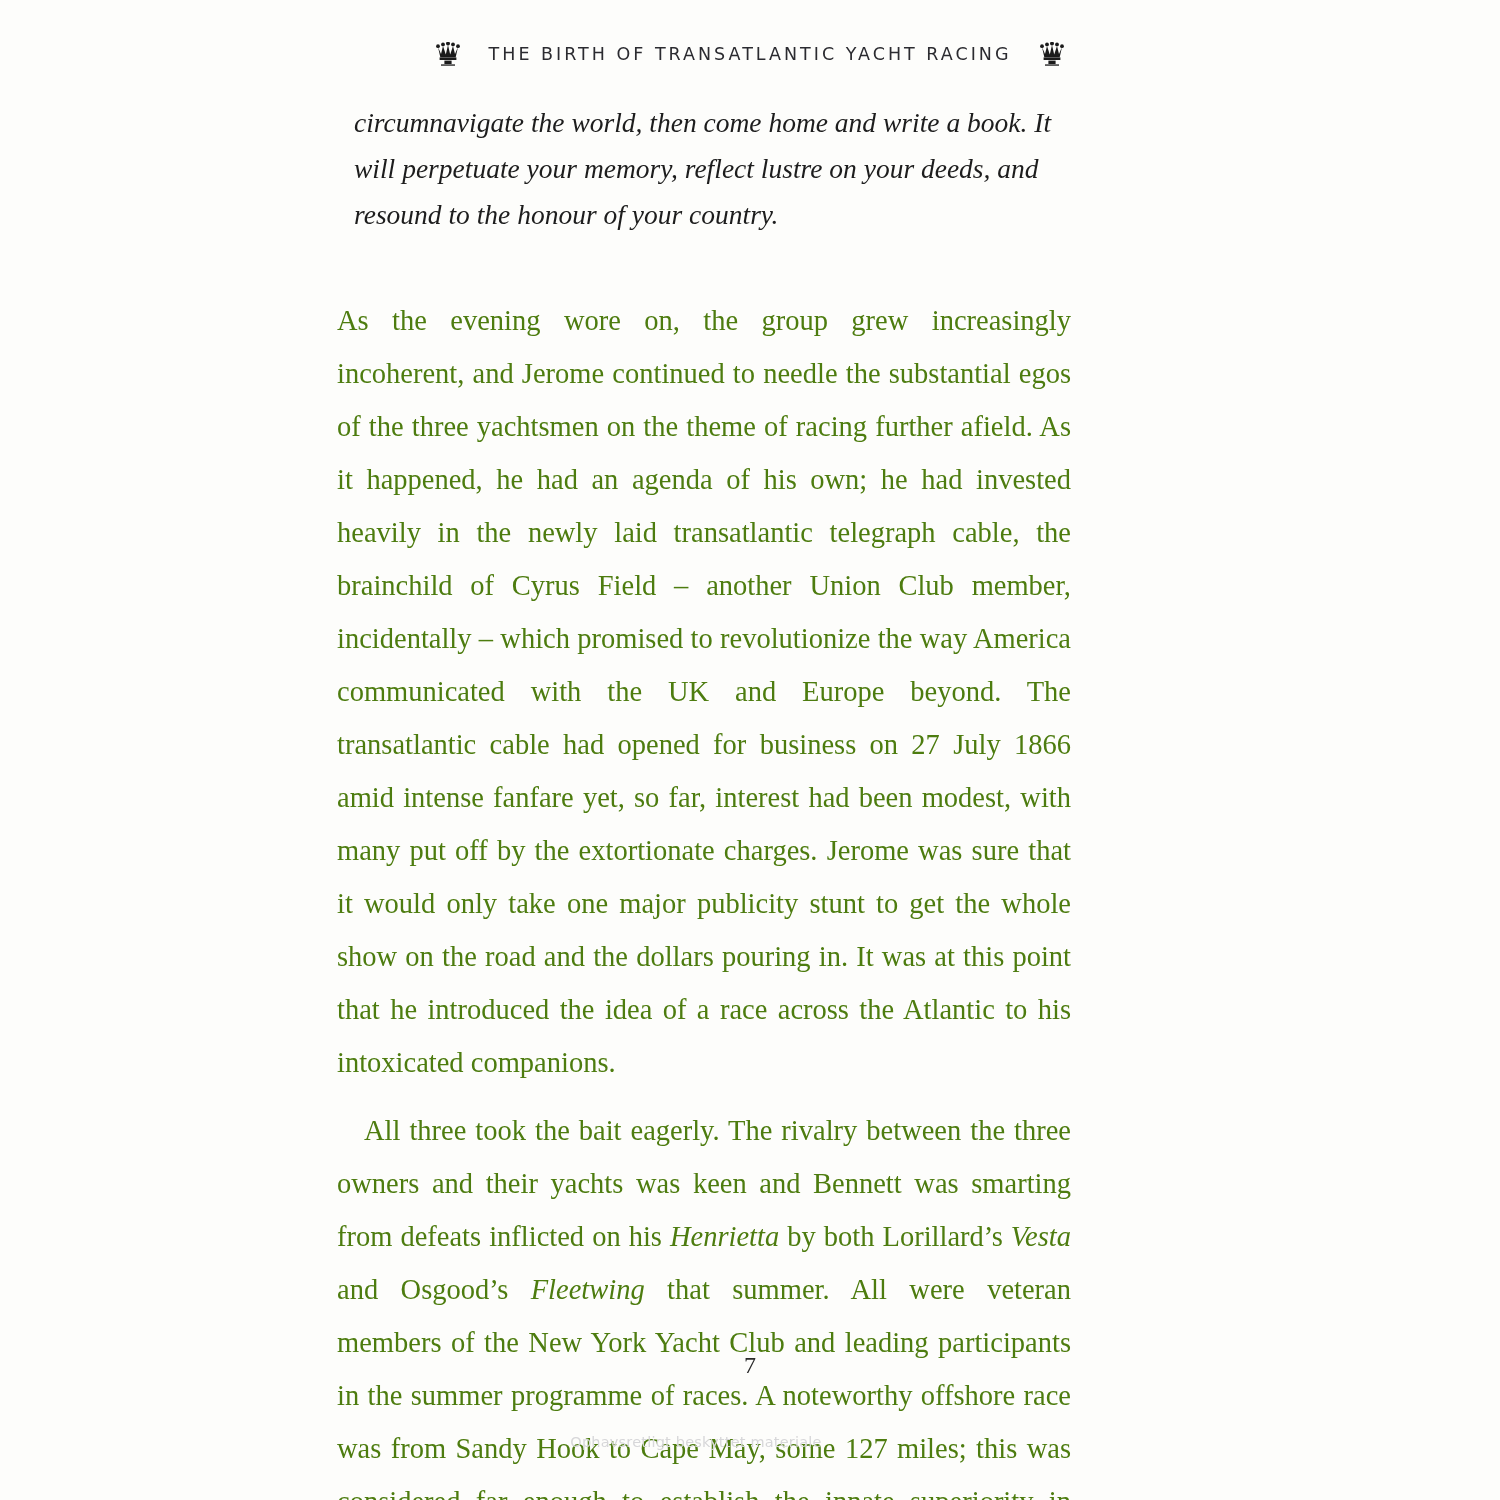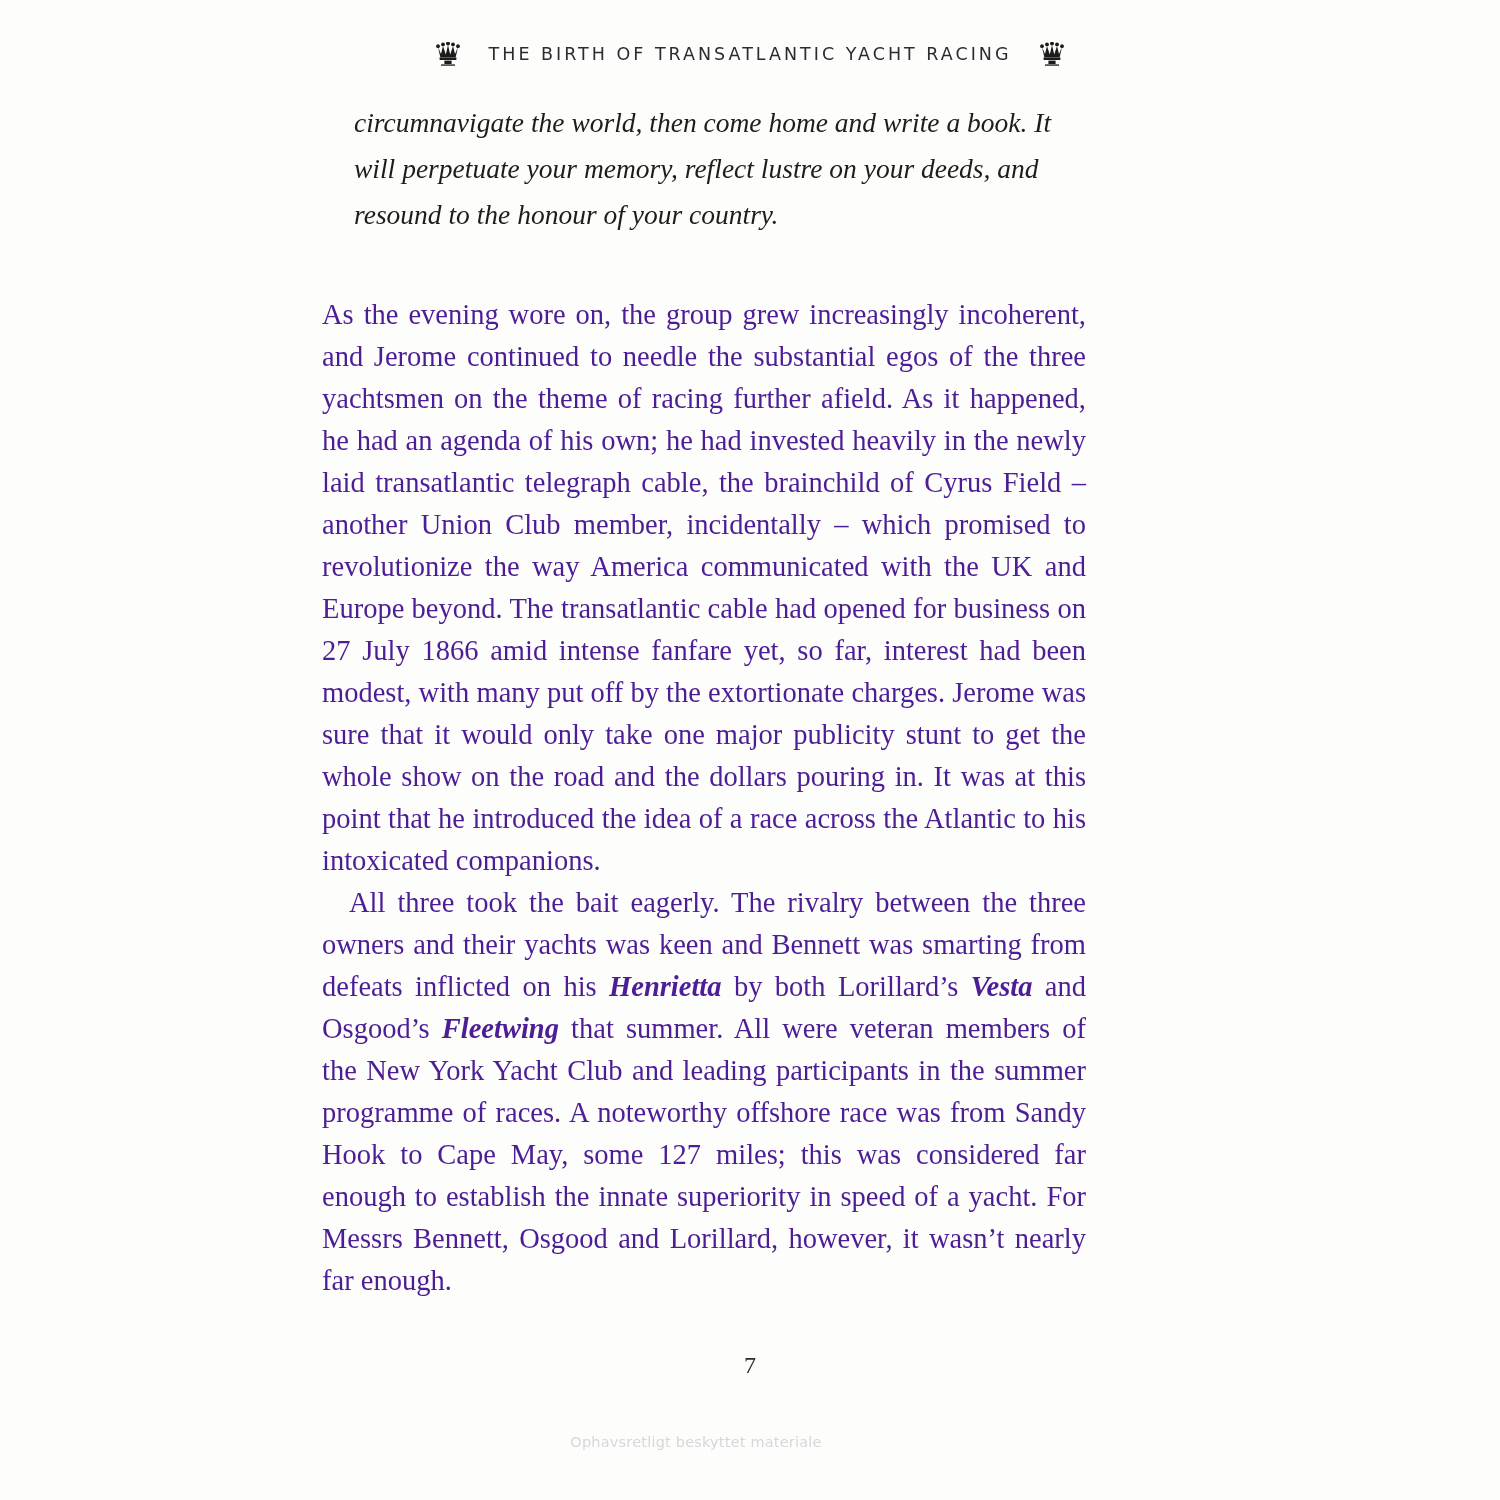--- a/index.html
+++ b/index.html
@@ -63,37 +63,36 @@
     margin: 0 0 4px 32px;
     width: 716px;
     font-style: italic;
     font-size: 27.5px;
     line-height: 46px;
     color: #1d1d1d;
     text-align: left;
   }
 
   .body-para {
-    margin: 0;
+    margin: 15px;
     font-size: 28.5px;
-    line-height: 42px;
+    line-height: 53px;
     text-align: justify;
     text-justify: inter-word;
-    color: #4c1d95;
+    color: #4d7c0f;
     hyphens: none;
   }
   .body-para.first-after-epigraph {
     margin-top: 56px;
   }
   .body-para.indented {
     text-indent: 27px;
   }
   .body-para i {
     font-style: italic;
-    font-weight: bold;
   }
 
   
   .folio {
     position: absolute;
     top: 1352px;
     left: 0;
     width: 1500px;
     text-align: center;
     font-size: 24px;

